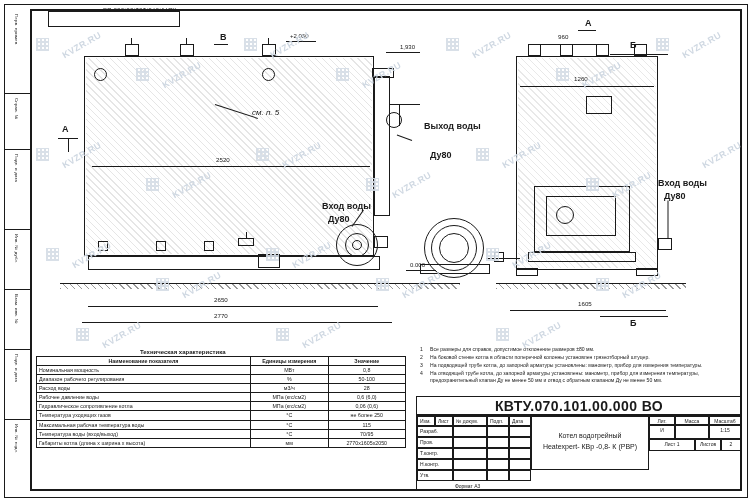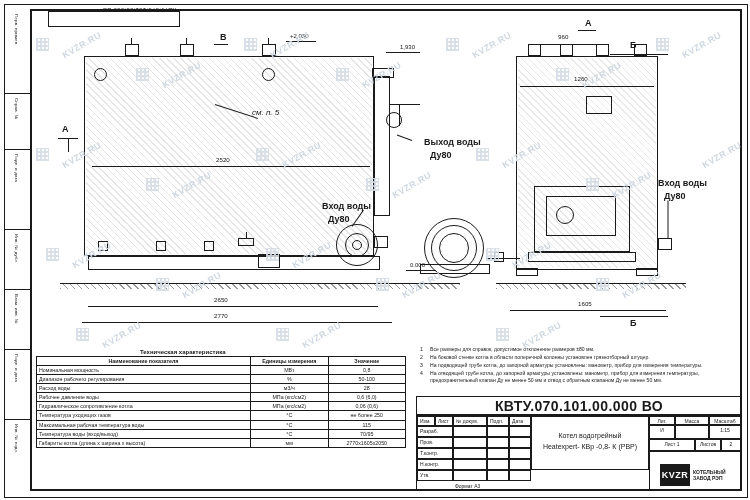--- a/index.html
+++ b/index.html
@@ -120,21 +120,21 @@
   <div class="rect" style="left:372px;top:68px;width:22px;height:10px;"></div>
   <div class="ln" style="left:390px;top:104px;width:30px;height:1px;"></div>
   <div class="circ" style="left:386px;top:112px;width:14px;height:14px;"></div>
   <div class="ln" style="left:399px;top:104px;width:1px;height:22px;"></div>
 
   <div class="circ" style="left:424px;top:218px;width:58px;height:58px;"></div>
   <div class="circ" style="left:431px;top:225px;width:44px;height:44px;"></div>
   <div class="circ" style="left:439px;top:233px;width:28px;height:28px;"></div>
   <div class="rect" style="left:420px;top:264px;width:70px;height:10px;"></div>
 
-  <div class="arrowlbl" style="left:424px;top:137px;text-align:right;">Выход воды</div>
+  <div class="arrowlbl" style="left:424px;top:121px;text-align:right;">Выход воды</div>
   <div class="arrowlbl" style="left:430px;top:150px;">Ду80</div>
   <div class="ln" style="left:412px;top:140px;width:16px;height:1px;transform:rotate(200deg);transform-origin:left center;"></div>
 
   <div class="arrowlbl" style="left:322px;top:201px;">Вход воды</div>
   <div class="arrowlbl" style="left:328px;top:214px;">Ду80</div>
   <div class="ln" style="left:352px;top:226px;width:20px;height:1px;transform:rotate(-55deg);transform-origin:left center;"></div>
 
   <div class="arrowlbl" style="left:220px;top:32px;">В</div>
   <div class="ln" style="left:214px;top:44px;width:14px;height:1px;"></div>
   <div class="arrowlbl" style="left:62px;top:124px;">А</div>
@@ -306,29 +306,20 @@
     <div class="scell bord" style="left:258px;top:0;width:34px;height:9px;text-align:center;">Масса</div>
     <div class="scell bord" style="left:292px;top:0;width:32px;height:9px;text-align:center;">Масштаб</div>
     <div class="scell bord" style="left:232px;top:9px;width:26px;height:14px;text-align:center;">И</div>
     <div class="scell bord" style="left:258px;top:9px;width:34px;height:14px;text-align:center;"></div>
     <div class="scell bord" style="left:292px;top:9px;width:32px;height:14px;text-align:center;">1:15</div>
 
     <div class="scell bord" style="left:232px;top:23px;width:46px;height:12px;text-align:center;">Лист 1</div>
     <div class="scell bord" style="left:278px;top:23px;width:26px;height:12px;text-align:center;">Листов</div>
     <div class="scell bord" style="left:304px;top:23px;width:20px;height:12px;text-align:center;">2</div>
 
-    <div class="scell bord" style="left:232px;top:35px;width:92px;height:40px;">
-      <div class="logo">
-        <div class="logobox">KVZR</div>
-        <div class="logotxt">
-          <div>КОТЕЛЬНЫЙ</div>
-          <div>ЗАВОД РЭП</div>
-        </div>
-      </div>
-    </div>
   </div>
 
   <div class="wm" style="left:60px;top:40px;">KVZR.RU</div>
   <div class="wmsq" style="left:36px;top:38px;"></div>
   <div class="wm" style="left:160px;top:70px;">KVZR.RU</div>
   <div class="wmsq" style="left:136px;top:68px;"></div>
   <div class="wm" style="left:268px;top:40px;">KVZR.RU</div>
   <div class="wmsq" style="left:244px;top:38px;"></div>
   <div class="wm" style="left:360px;top:70px;">KVZR.RU</div>
   <div class="wmsq" style="left:336px;top:68px;"></div>

